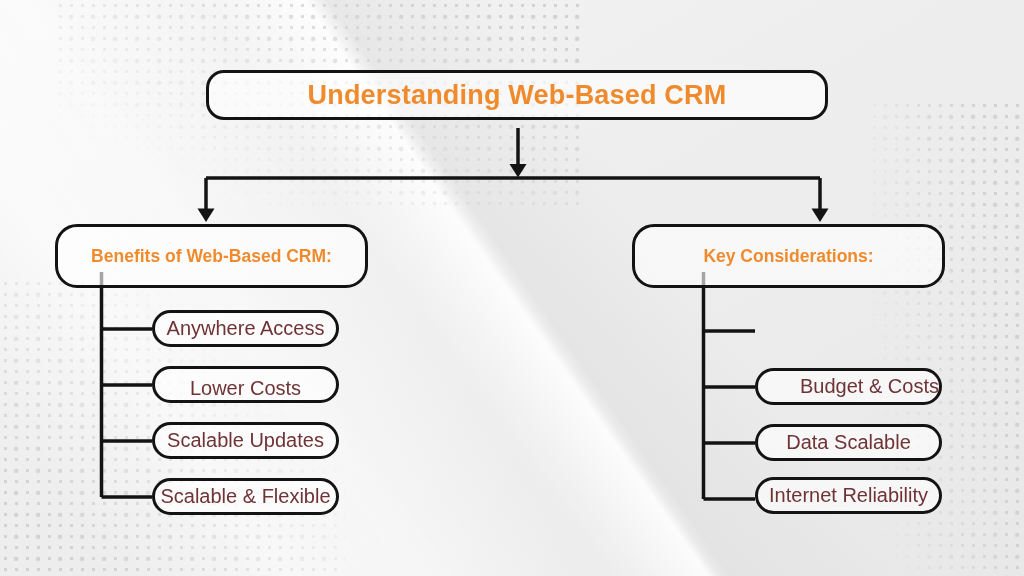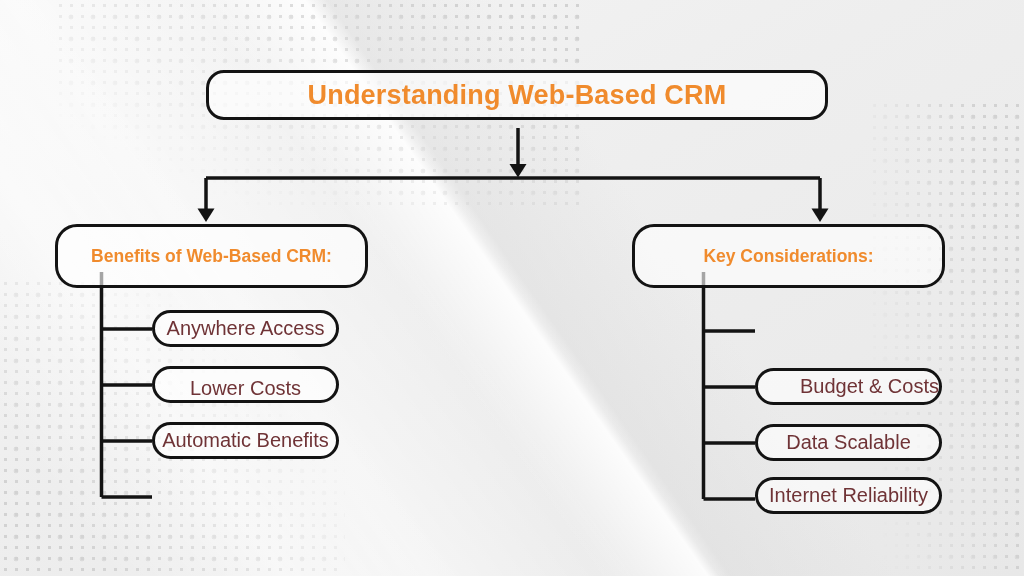--- a/index.html
+++ b/index.html
@@ -116,21 +116,24 @@
     <span>Key Considerations:</span>
   </div>
 
   <div class="node child-node left-child b0">
     <span>Anywhere Access</span>
   </div>
   <div class="node child-node left-child b1">
     <span>Lower Costs</span>
   </div>
   <div class="node child-node left-child b2">
-    <span>Automatic Benefits</span>
+    <span>Scalable Updates</span>
+  </div>
+  <div class="node child-node left-child b3">
+    <span>Scalable &amp; Flexible</span>
   </div>
 
   <div class="node child-node right-child k1">
     <span>Budget &amp; Costs</span>
   </div>
   <div class="node child-node right-child k2">
     <span>Data Scalable</span>
   </div>
   <div class="node child-node right-child k3">
     <span>Internet Reliability</span>

